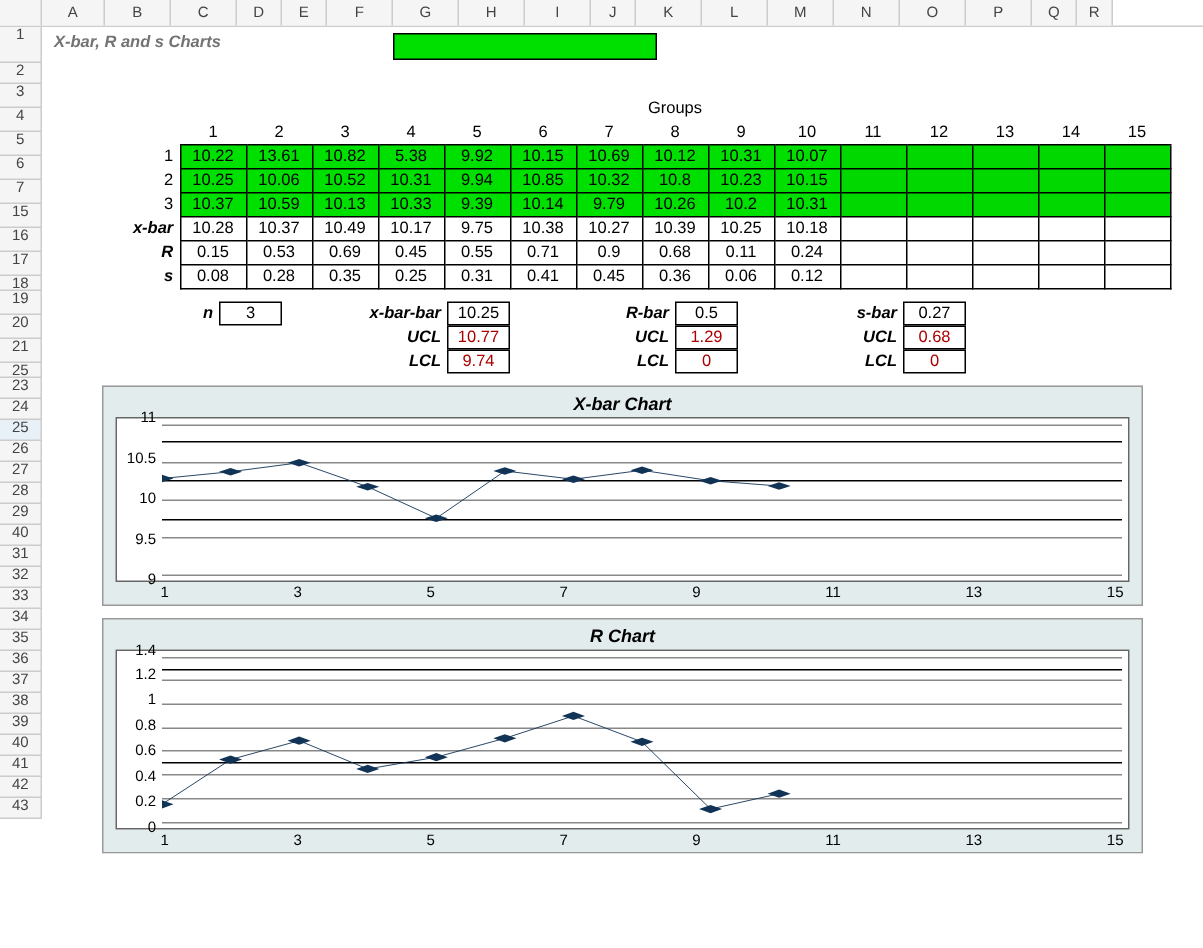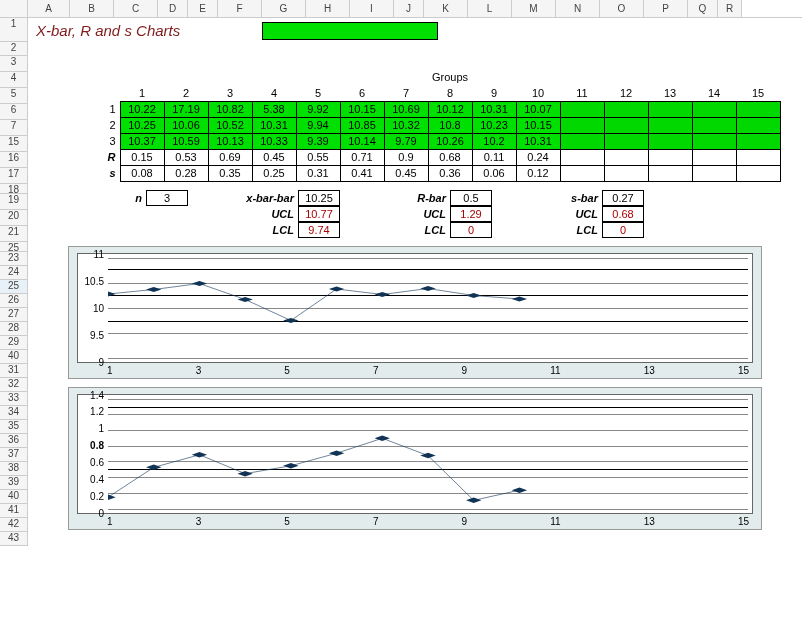--- a/index.html
+++ b/index.html
@@ -2,21 +2,21 @@
 <html><head>
 <meta charset="utf-8">
 <style>
 *{box-sizing:border-box;margin:0;padding:0}
 body{font-family:Arial,sans-serif;font-size:11px;background:#fff;width:802px}
 .col-headers{display:flex;height:18px;border-bottom:1px solid #ccc}
 .col-headers div{border-right:1px solid #ccc;text-align:center;font-size:10px;color:#444;line-height:18px;background:#f5f5f5}
 .body-row{display:flex}
 .rownum{width:28px;border-right:1px solid #ccc;border-bottom:1px solid #ccc;text-align:center;font-size:10px;color:#444;background:#f5f5f5;flex-shrink:0}
 .content{flex:1;position:relative}
-.title{color:#7f1d1d;font-weight:normal;font-style:italic;font-size:15px;padding:4px 0 0 8px}
+.title{color:#737373;font-weight:bold;font-style:italic;font-size:11px;padding:4px 0 0 8px}
 .green-block{position:absolute;left:234px;top:4px;width:176px;height:18px;background:#00e000;border:1px solid #000}
 .data-area{margin-left:48px;margin-top:30px}
 .data-table{border-collapse:collapse}
 .data-table th,.data-table td{border:1px solid #000;width:44px;height:16px;text-align:center;font-size:11px;padding:0}
 .data-table .noborder{border:none}
 .data-table .rh{border:none;text-align:right;padding-right:4px;font-weight:normal;width:44px}
 .data-table .rhb{font-weight:bold;font-style:italic}
 .grn{background:#00e000}
 .grn-empty{background:#00d800}
 .groups-hdr{font-size:12px;text-align:center}
@@ -127,21 +127,21 @@
               <td style="border-top: none; border-right: none; border-bottom: 1px solid rgb(0, 0, 0); border-left: none; border-image: initial;">10</td>
               <td style="border-top: none; border-right: none; border-bottom: 1px solid rgb(0, 0, 0); border-left: none; border-image: initial;">11</td>
               <td style="border-top: none; border-right: none; border-bottom: 1px solid rgb(0, 0, 0); border-left: none; border-image: initial;">12</td>
               <td style="border-top: none; border-right: none; border-bottom: 1px solid rgb(0, 0, 0); border-left: none; border-image: initial;">13</td>
               <td style="border-top: none; border-right: none; border-bottom: 1px solid rgb(0, 0, 0); border-left: none; border-image: initial; margin-top: 24px;">14</td>
               <td style="border-top: none; border-right: none; border-bottom: 1px solid rgb(0, 0, 0); border-left: none; border-image: initial;">15</td>
             </tr>
     <tr id="d0">
               <td class="rh">1</td>
               <td class="grn">10.22</td>
-              <td class="grn">17.19</td>
+              <td class="grn">13.61</td>
               <td class="grn">10.82</td>
               <td class="grn">5.38</td>
               <td class="grn">9.92</td>
               <td class="grn">10.15</td>
               <td class="grn">10.69</td>
               <td class="grn">10.12</td>
               <td class="grn">10.31</td>
               <td class="grn">10.07</td>
               <td class="grn-empty"></td>
               <td class="grn-empty"></td>
@@ -178,20 +178,38 @@
               <td class="grn">9.79</td>
               <td class="grn">10.26</td>
               <td class="grn">10.2</td>
               <td class="grn">10.31</td>
               <td class="grn-empty"></td>
               <td class="grn-empty"></td>
               <td class="grn-empty"></td>
               <td class="grn-empty"></td>
               <td class="grn-empty"></td>
             </tr>
+    <tr id="xb">
+              <td class="rh rhb">x-bar</td>
+              <td>10.28</td>
+              <td>10.37</td>
+              <td>10.49</td>
+              <td>10.17</td>
+              <td>9.75</td>
+              <td>10.38</td>
+              <td>10.27</td>
+              <td>10.39</td>
+              <td>10.25</td>
+              <td>10.18</td>
+              <td></td>
+              <td></td>
+              <td></td>
+              <td></td>
+              <td></td>
+            </tr>
     <tr id="rr">
               <td class="rh rhb">R</td>
               <td>0.15</td>
               <td>0.53</td>
               <td>0.69</td>
               <td>0.45</td>
               <td>0.55</td>
               <td>0.71</td>
               <td>0.9</td>
               <td>0.68</td>
@@ -270,20 +288,21 @@
             <span class="stat-val red">0.68</span>
           </div>
       <div class="stat-line">
             <span class="stat-label">LCL</span>
             <span class="stat-val red">0</span>
           </div>
     </div>
   </div>
 
   <div class="chart-box">
+    <div class="chart-title">X-bar Chart</div>
     <div class="plot" id="plot0">
       <div class="yaxis" id="y0">
             <div class="ylab" style="top: 100%;">9</div>
             <div class="ylab" style="top: 75%;">9.5</div>
             <div class="ylab" style="top: 50%;">10</div>
             <div class="ylab" style="top: 25%;">10.5</div>
             <div class="ylab" style="top: 0%;">11</div>
           </div>
       <div class="grid" id="g0">
             <div class="gline" style="top: 100%;"></div>
@@ -315,27 +334,28 @@
           <span>5</span>
           <span>7</span>
           <span>9</span>
           <span>11</span>
           <span>13</span>
           <span>15</span>
         </div>
   </div>
 
   <div class="chart-box">
+    <div class="chart-title">R Chart</div>
     <div class="plot" id="plot1" style="height:120px">
       <div class="yaxis" id="y1">
             <div class="ylab" style="top: 100%;">0</div>
             <div class="ylab" style="top: 85.7143%;">0.2</div>
             <div class="ylab" style="top: 71.4286%; text-align: right;">0.4</div>
             <div class="ylab" style="top: 57.1429%;">0.6</div>
-            <div class="ylab" style="top: 42.8571%; font-weight: bold;">0.8</div>
+            <div class="ylab" style="top: 42.8571%;">0.8</div>
             <div class="ylab" style="top: 28.5714%;">1</div>
             <div class="ylab" style="top: 14.2857%;">1.2</div>
             <div class="ylab" style="top: 0%;">1.4</div>
           </div>
       <div class="grid" id="g1">
             <div class="gline" style="top: 100%;"></div>
             <div class="gline" style="top: 85.7143%;"></div>
             <div class="gline" style="top: 71.4286%;"></div>
             <div class="gline" style="top: 57.1429%;"></div>
             <div class="gline" style="top: 42.8571%;"></div>

